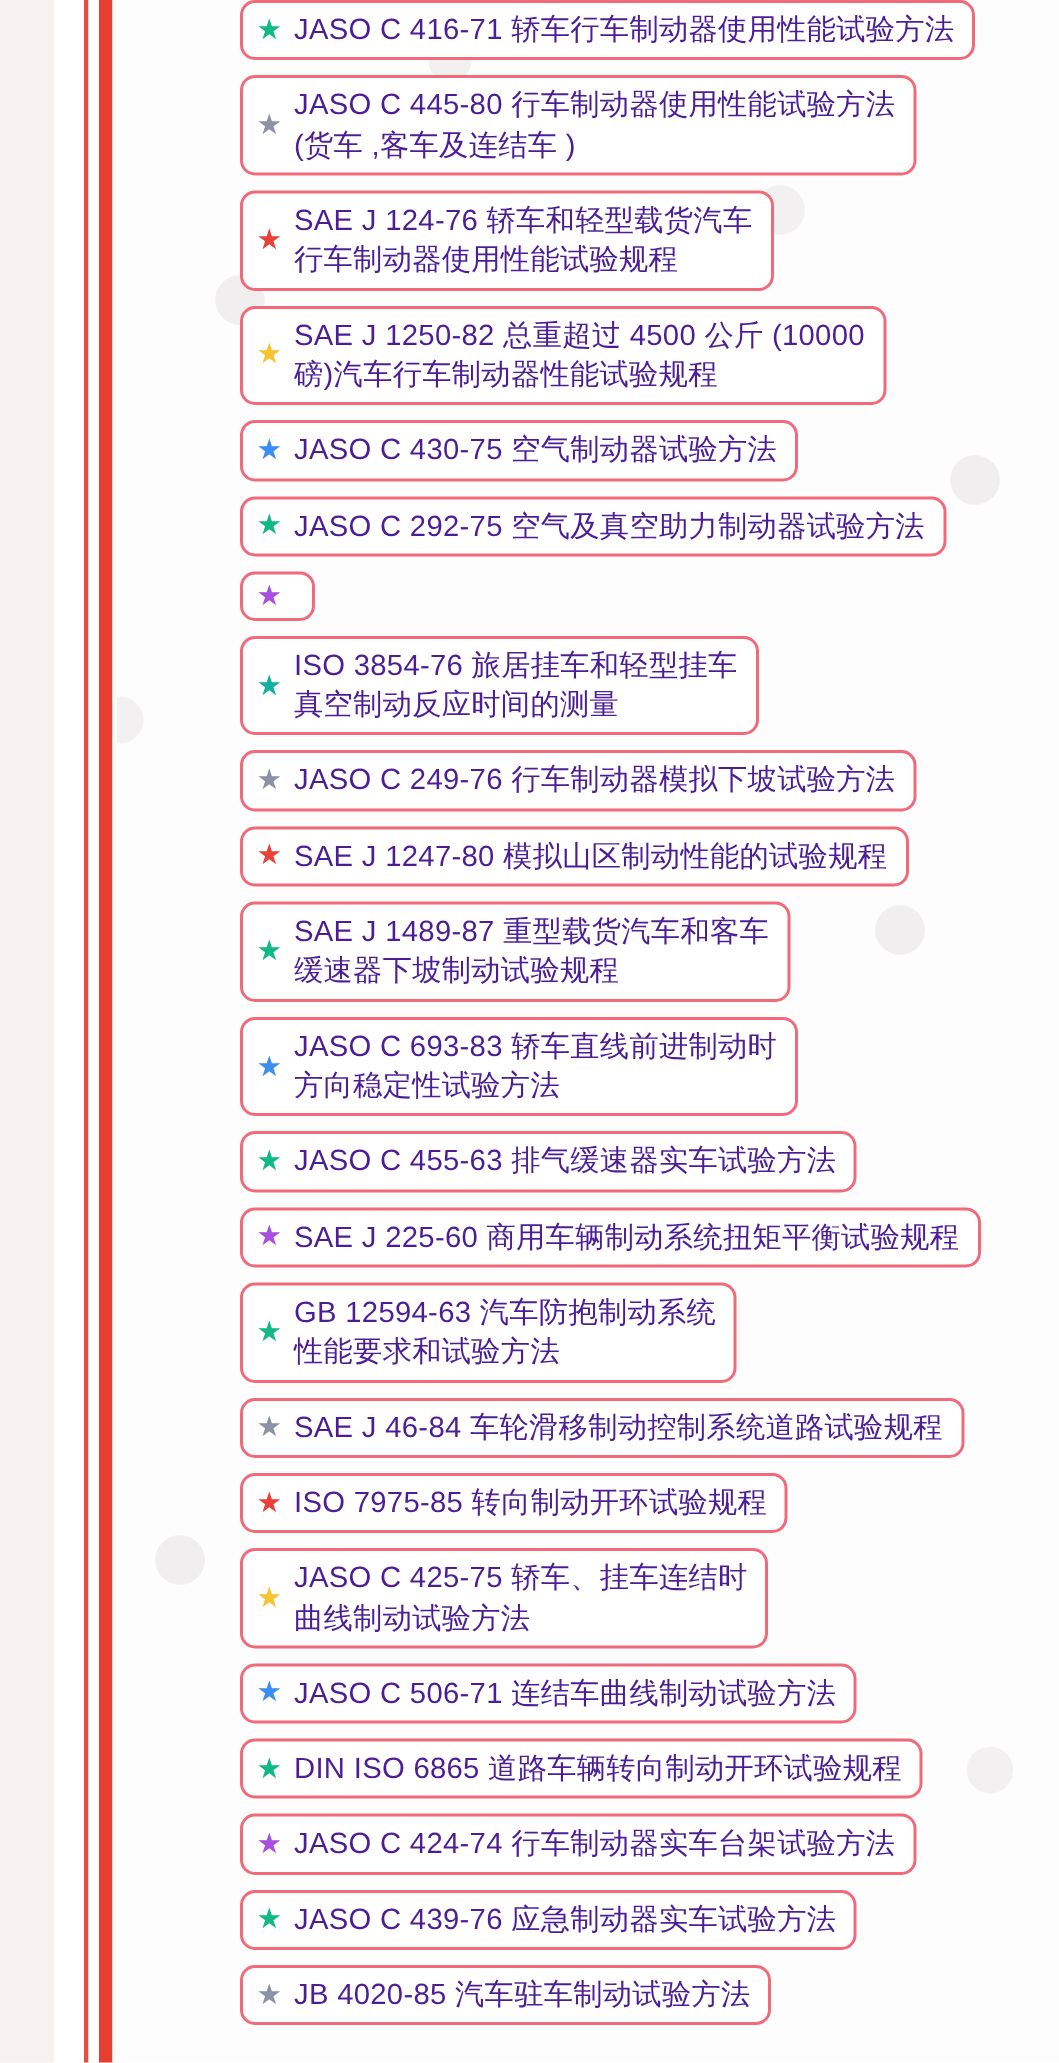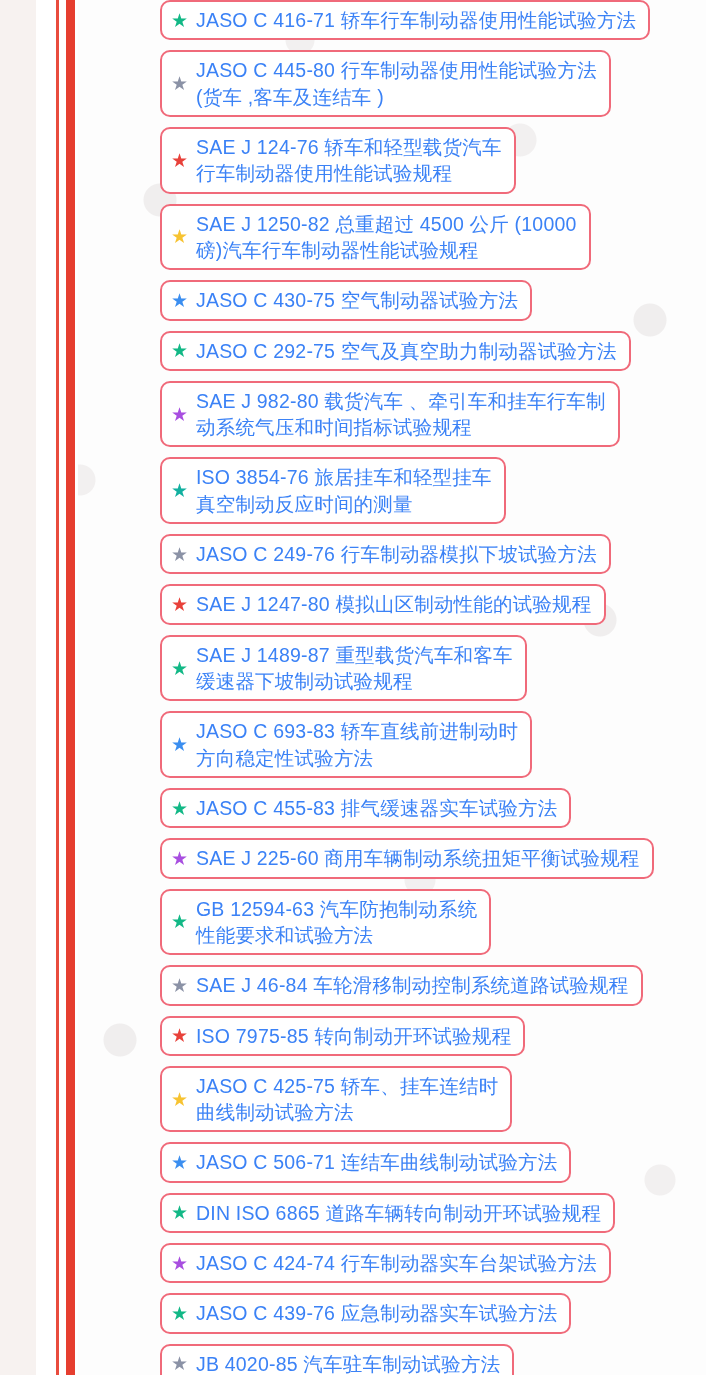--- a/index.html
+++ b/index.html
@@ -83,21 +83,21 @@
     height: 19px;
     margin-right: 7px;
     line-height: 19px;
     font-size: 19px;
     text-align: center;
   }
 
   .text {
     font-size: 19.5px;
     line-height: 1.35;
-    color: #3b82f6;
+    color: #4c1d95;
     white-space: pre-line;
     letter-spacing: 0.2px;
   }
 </style>
 </head>
 <body>
 
 <div class="bg-pattern"></div>
 
 <div class="left-stripes">
@@ -132,22 +132,20 @@
     <div class="item">
       <span class="star" style="color: rgb(59, 142, 240);">★</span>
       <span class="text">JASO C 430-75 空气制动器试验方法</span>
     </div>
     <div class="item">
       <span class="star" style="color: rgb(18, 184, 134);">★</span>
       <span class="text">JASO C 292-75 空气及真空助力制动器试验方法</span>
     </div>
     <div class="item">
       <span class="star" style="color: rgb(168, 78, 224);">★</span>
-      <span class="text">SAE J 982-80 载货汽车 、牵引车和挂车行车制
-动系统气压和时间指标试验规程</span>
     </div>
     <div class="item">
       <span class="star" style="color: rgb(18, 176, 160);">★</span>
       <span class="text">ISO 3854-76 旅居挂车和轻型挂车
 真空制动反应时间的测量</span>
     </div>
     <div class="item">
       <span class="star" style="color: rgb(139, 146, 166);">★</span>
       <span class="text">JASO C 249-76 行车制动器模拟下坡试验方法</span>
     </div>
@@ -160,21 +158,21 @@
       <span class="text">SAE J 1489-87 重型载货汽车和客车
 缓速器下坡制动试验规程</span>
     </div>
     <div class="item">
       <span class="star" style="color: rgb(59, 142, 240);">★</span>
       <span class="text">JASO C 693-83 轿车直线前进制动时
 方向稳定性试验方法</span>
     </div>
     <div class="item">
       <span class="star" style="color: rgb(18, 184, 134);">★</span>
-      <span class="text">JASO C 455-83 排气缓速器实车试验方法</span>
+      <span class="text">JASO C 455-63 排气缓速器实车试验方法</span>
     </div>
     <div class="item">
       <span class="star" style="color: rgb(168, 78, 224);">★</span>
       <span class="text">SAE J 225-60 商用车辆制动系统扭矩平衡试验规程</span>
     </div>
     <div class="item">
       <span class="star" style="color: rgb(18, 184, 134);">★</span>
       <span class="text">GB 12594-63 汽车防抱制动系统
 性能要求和试验方法</span>
     </div>

